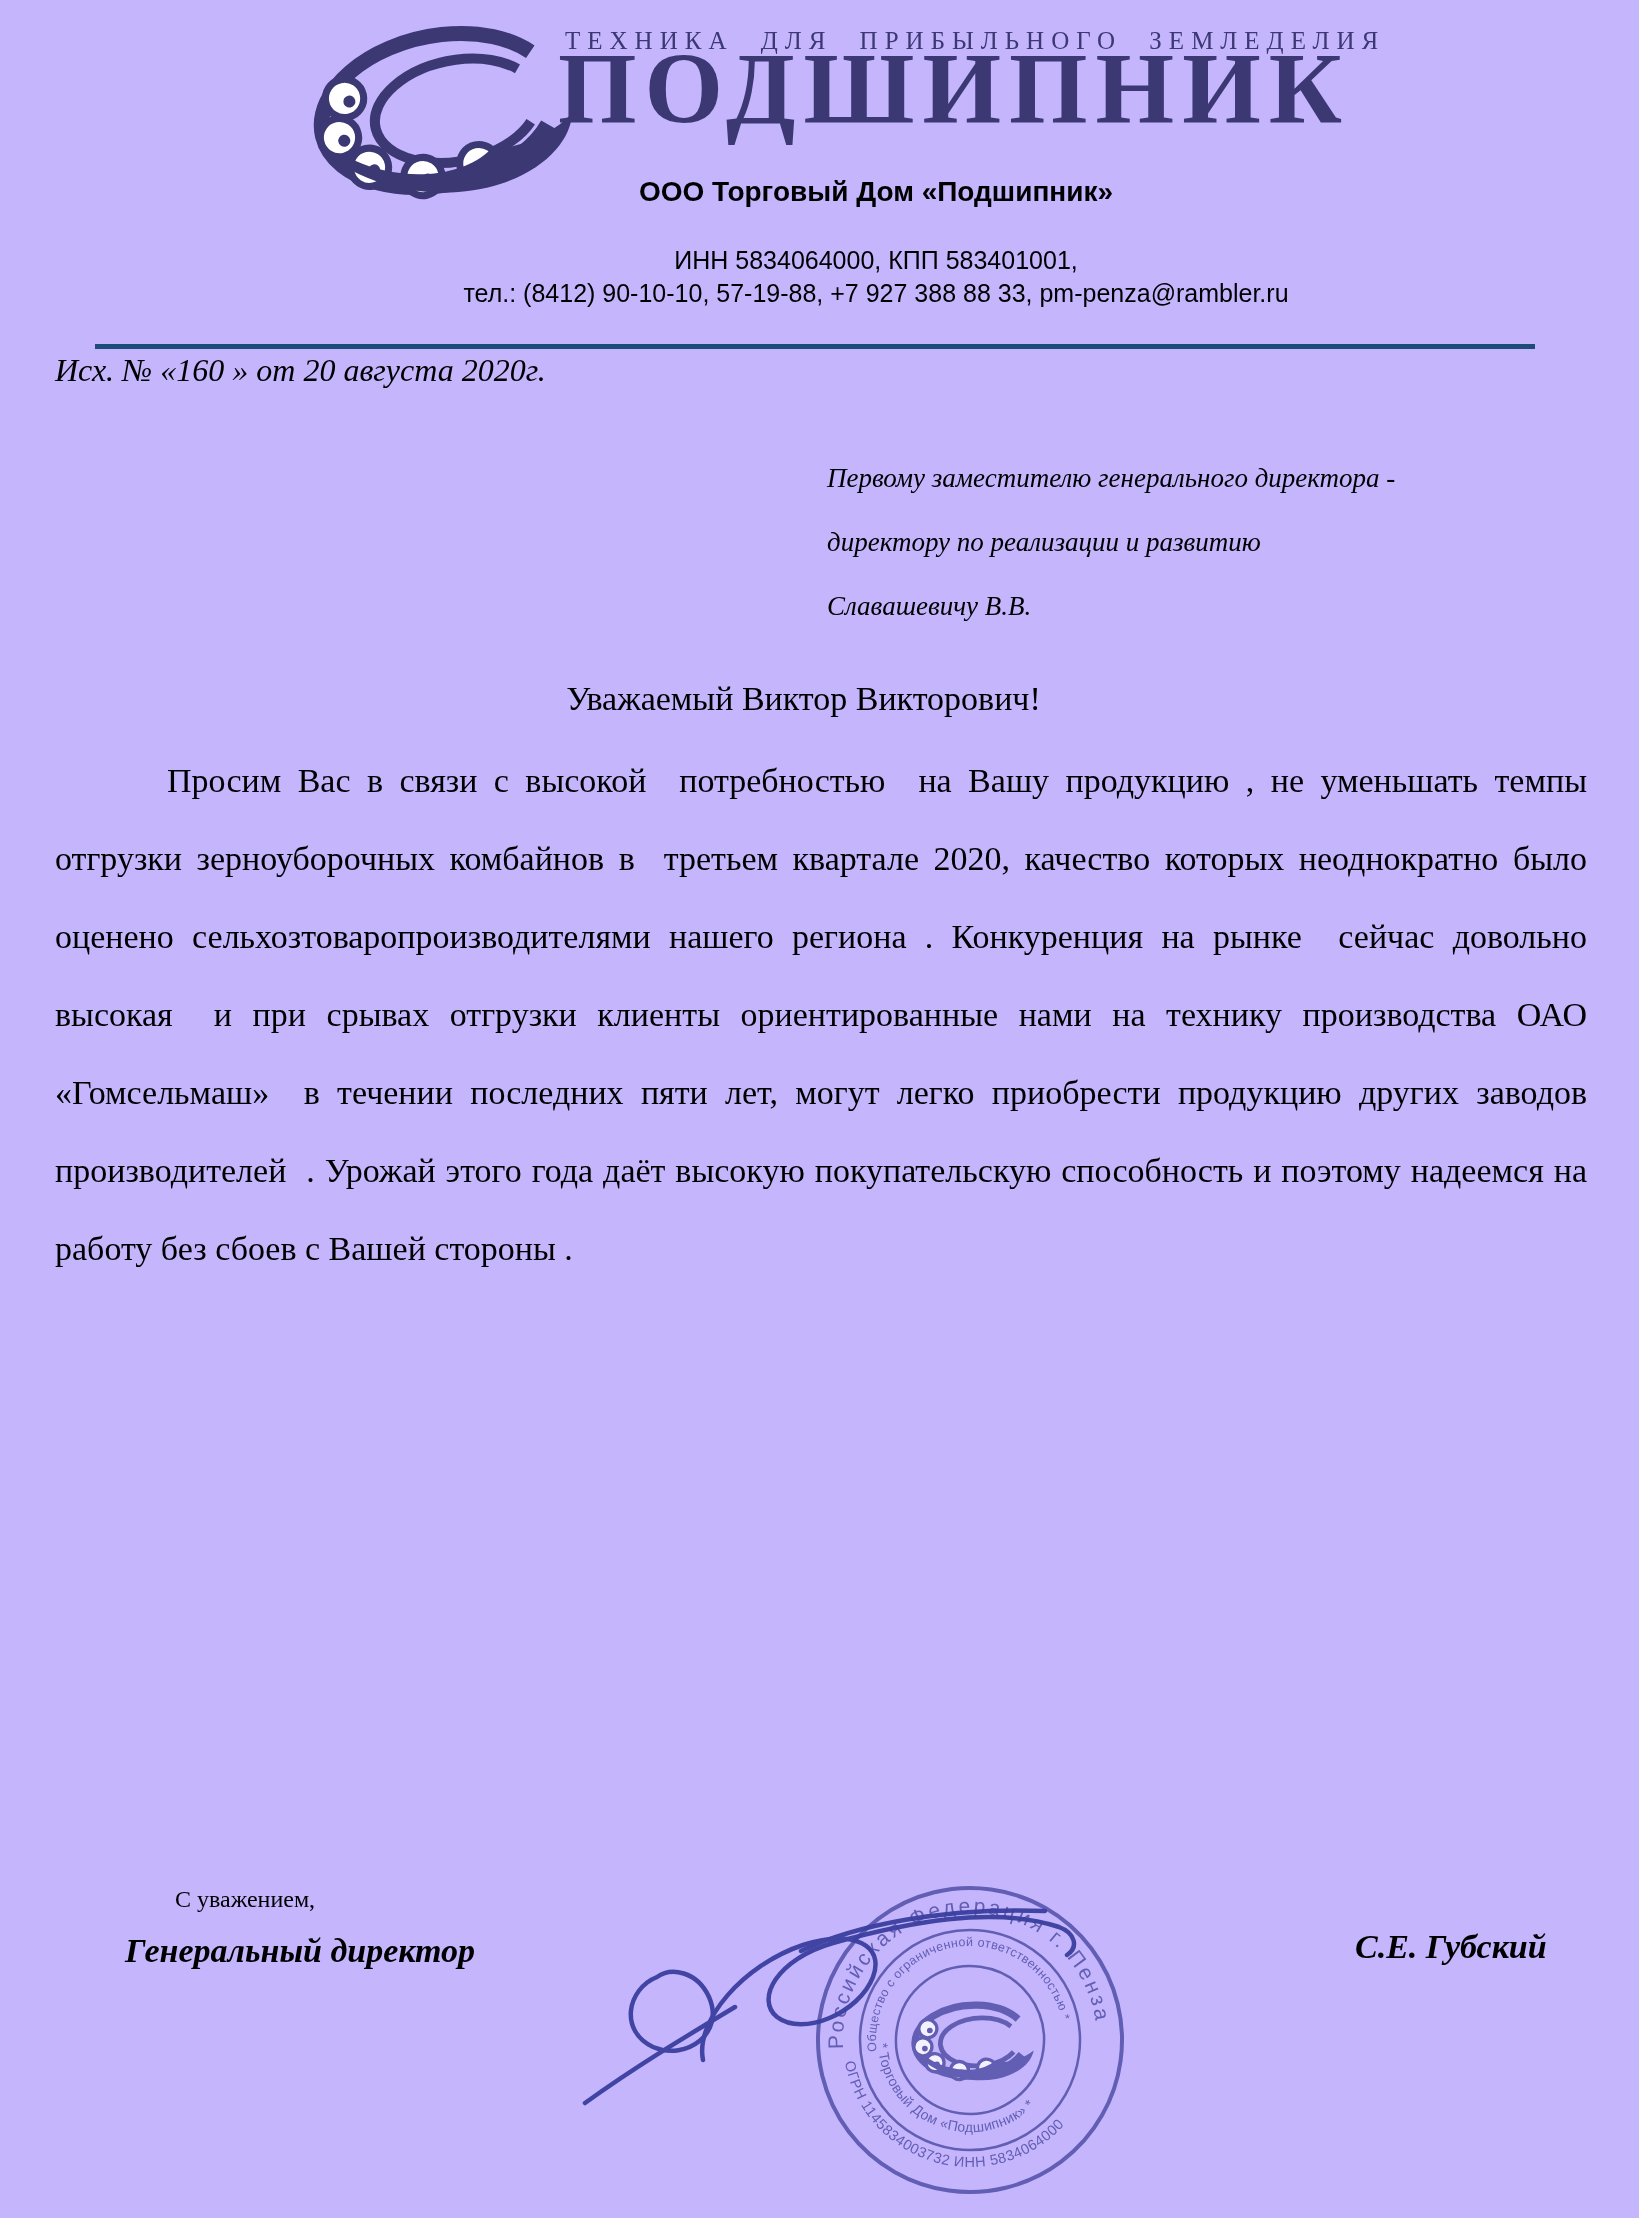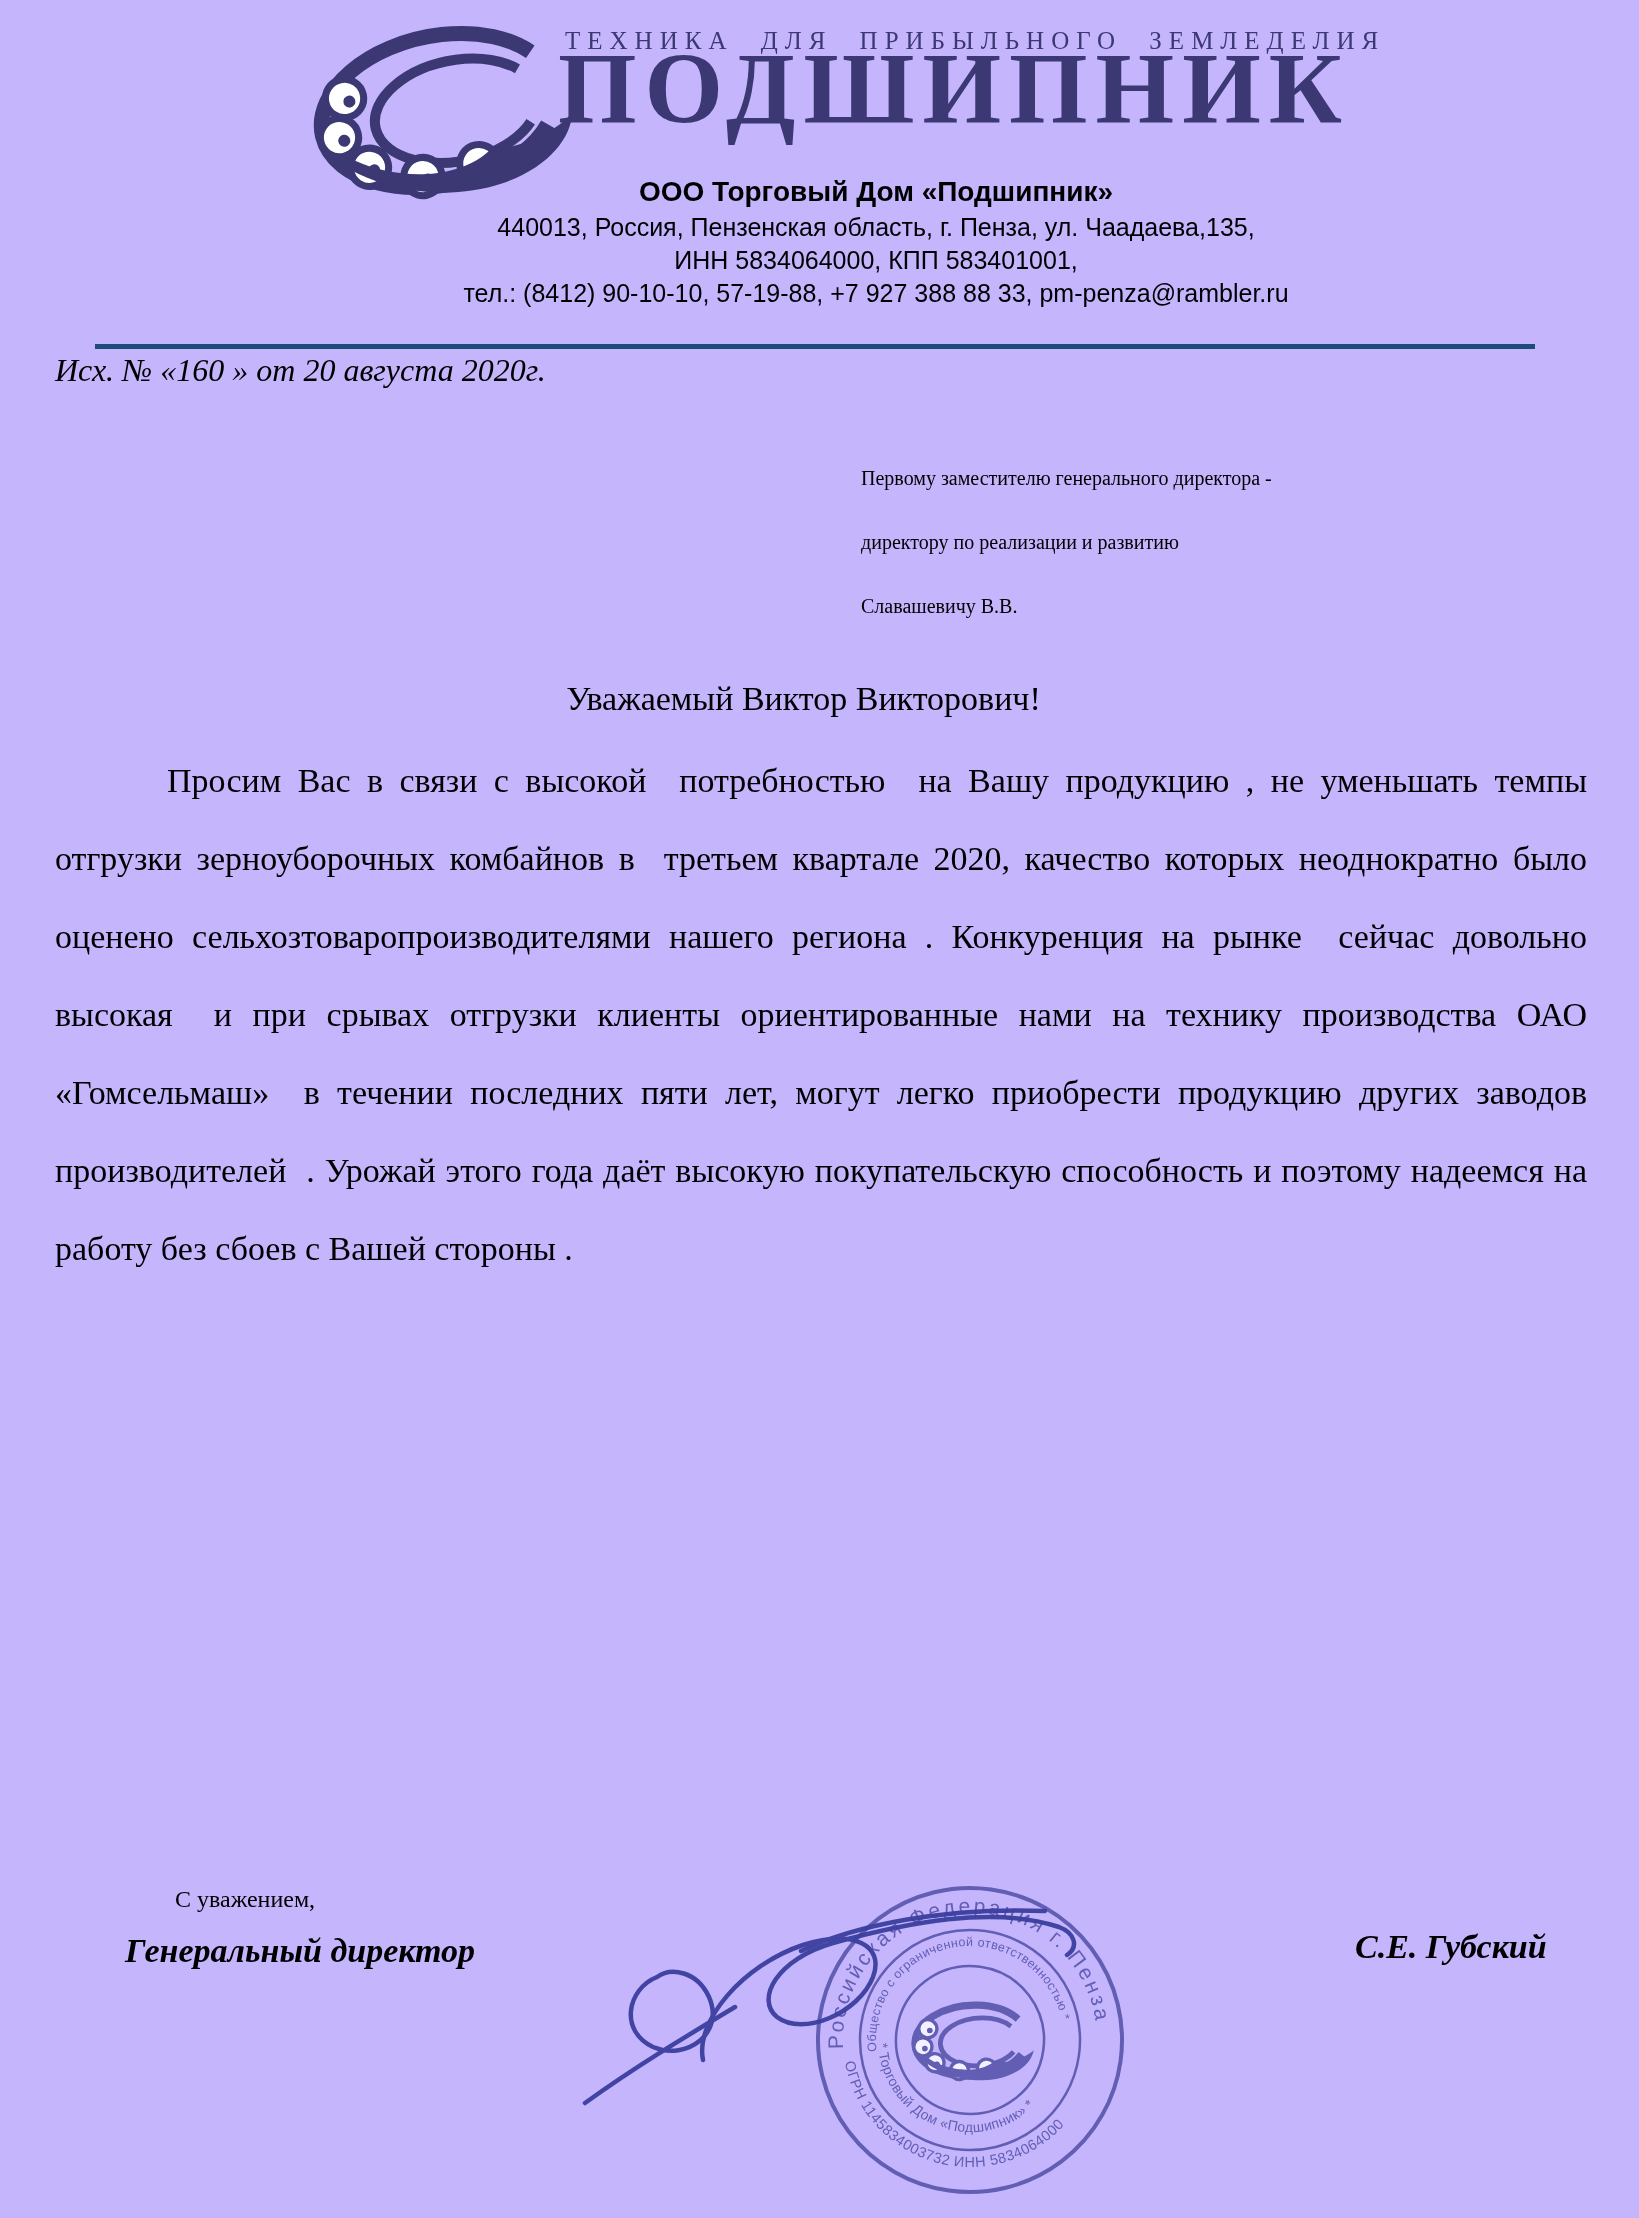--- a/index.html
+++ b/index.html
@@ -21,21 +21,21 @@
     font-size:101px; letter-spacing:8px; color:#3b3873; white-space:nowrap;
   }
   .head-center { position:absolute; left:420px; width:912px; text-align:center; font-family:"Liberation Sans", sans-serif; }
   .company   { top:176px; font-weight:bold; font-size:28px; }
   .addr1     { top:213px; font-size:25px; }
   .addr2     { top:246px; font-size:25px; }
   .addr3     { top:279px; font-size:25px; }
   .divider   { position:absolute; left:95px; top:344px; width:1440px; height:5px; background:#1c4c77; }
   
   .ref-line  { position:absolute; left:55px; top:352px; font-style:italic; font-size:32px; }
-  .recipient { position:absolute; left:861px; top:446px; font-size:20px; line-height:64px; }
+  .recipient { position:absolute; left:827px; top:446px; font-size:27px; line-height:64px;font-style:italic; }
   .salutation{ position:absolute; left:0; top:680px; width:1607px; text-align:center; font-size:34px; }
   .body-text {
     position:absolute; left:55px; top:742px; width:1532px;
     font-size:34px; line-height:78px; text-align:justify;
     text-indent:112px; white-space:pre-wrap;
   }
   .closing      { position:absolute; left:167px;  top:1886px; font-size:24px;margin-left:8px; }
   .signer-title { position:absolute; left:125px;  top:1932px; font-size:34px; font-weight:bold; font-style:italic;text-align:center; }
   .signer-name  { position:absolute; left:1355px; top:1928px; font-size:34px; font-weight:bold; font-style:italic; }
   
@@ -74,21 +74,20 @@
 </svg>
 
 <div class="page">
 
   <svg class="logo" viewBox="0 0 280 220">
     <use href="#bearing" width="280" height="220"></use>
   </svg>
   <div class="tagline">ТЕХНИКА ДЛЯ ПРИБЫЛЬНОГО ЗЕМЛЕДЕЛИЯ</div>
   <div class="brand">ПОДШИПНИК</div>
   <div class="head-center company">ООО Торговый Дом «Подшипник»</div>
-  <div class="head-center addr1">440013, Россия, Пензенская область, г. Пенза, ул. Чаадаева,135,</div>
   <div class="head-center addr2">ИНН 5834064000, КПП 583401001,</div>
   <div class="head-center addr3">тел.: (8412) 90-10-10, 57-19-88, +7 927 388 88 33, pm-penza@rambler.ru</div>
   <div class="divider"></div>
 
   <div class="ref-line">Исх. № «160 » от 20 августа 2020г.</div>
   <div class="recipient">
     <div>Первому заместителю генерального директора -</div>
     <div>директору по реализации и развитию</div>
     <div>Славашевичу В.В.</div>
   </div>

